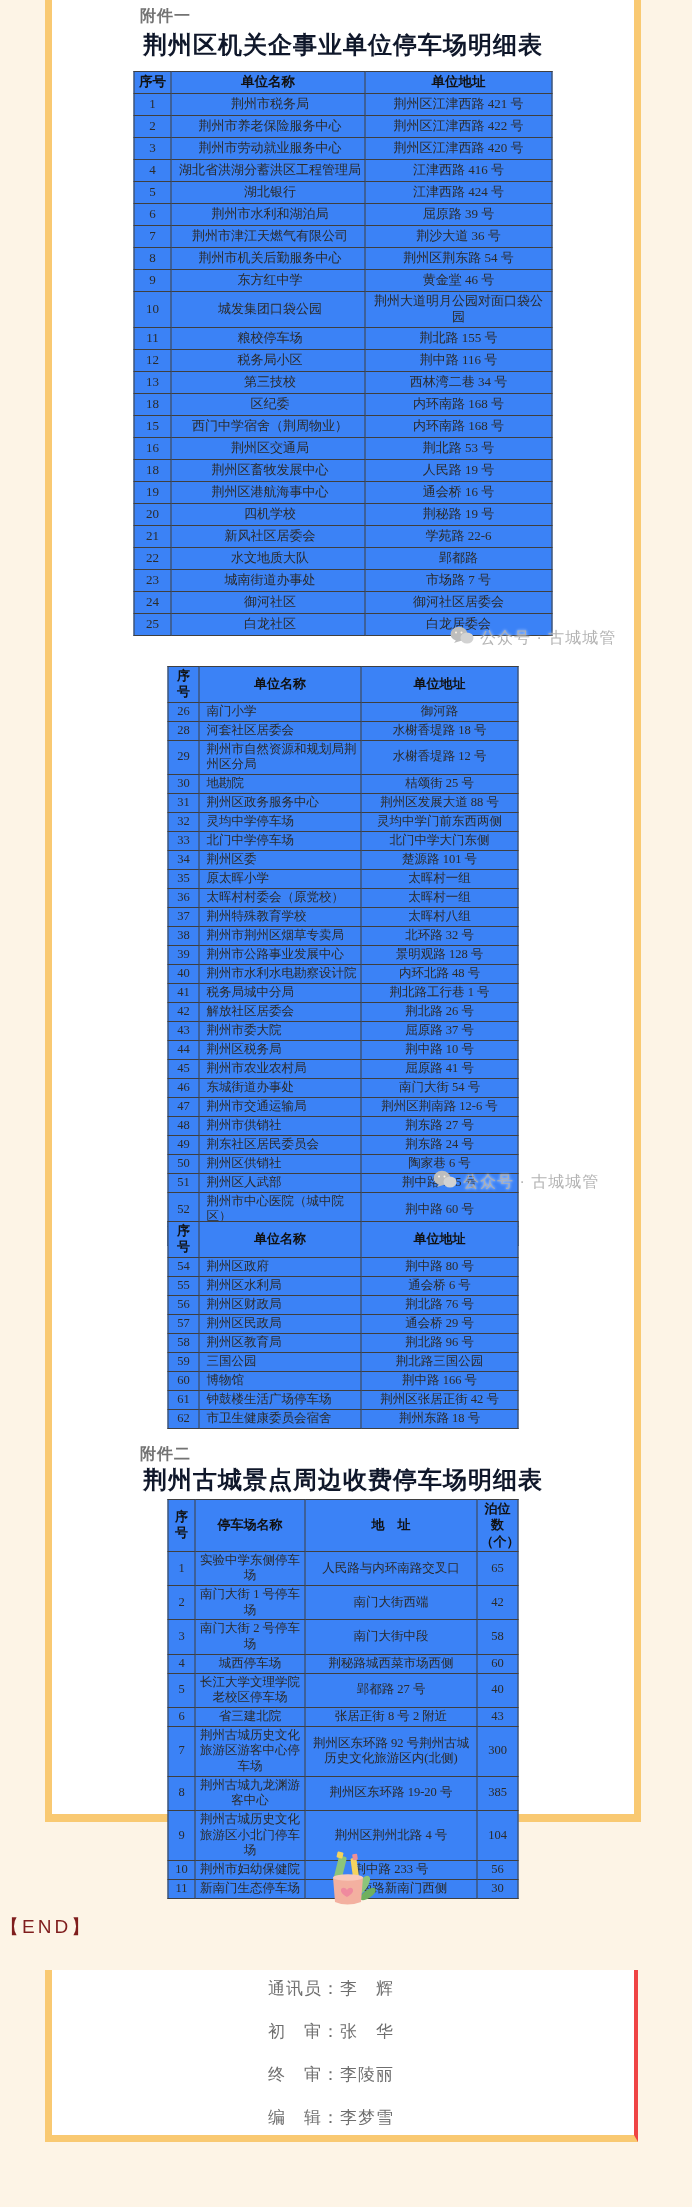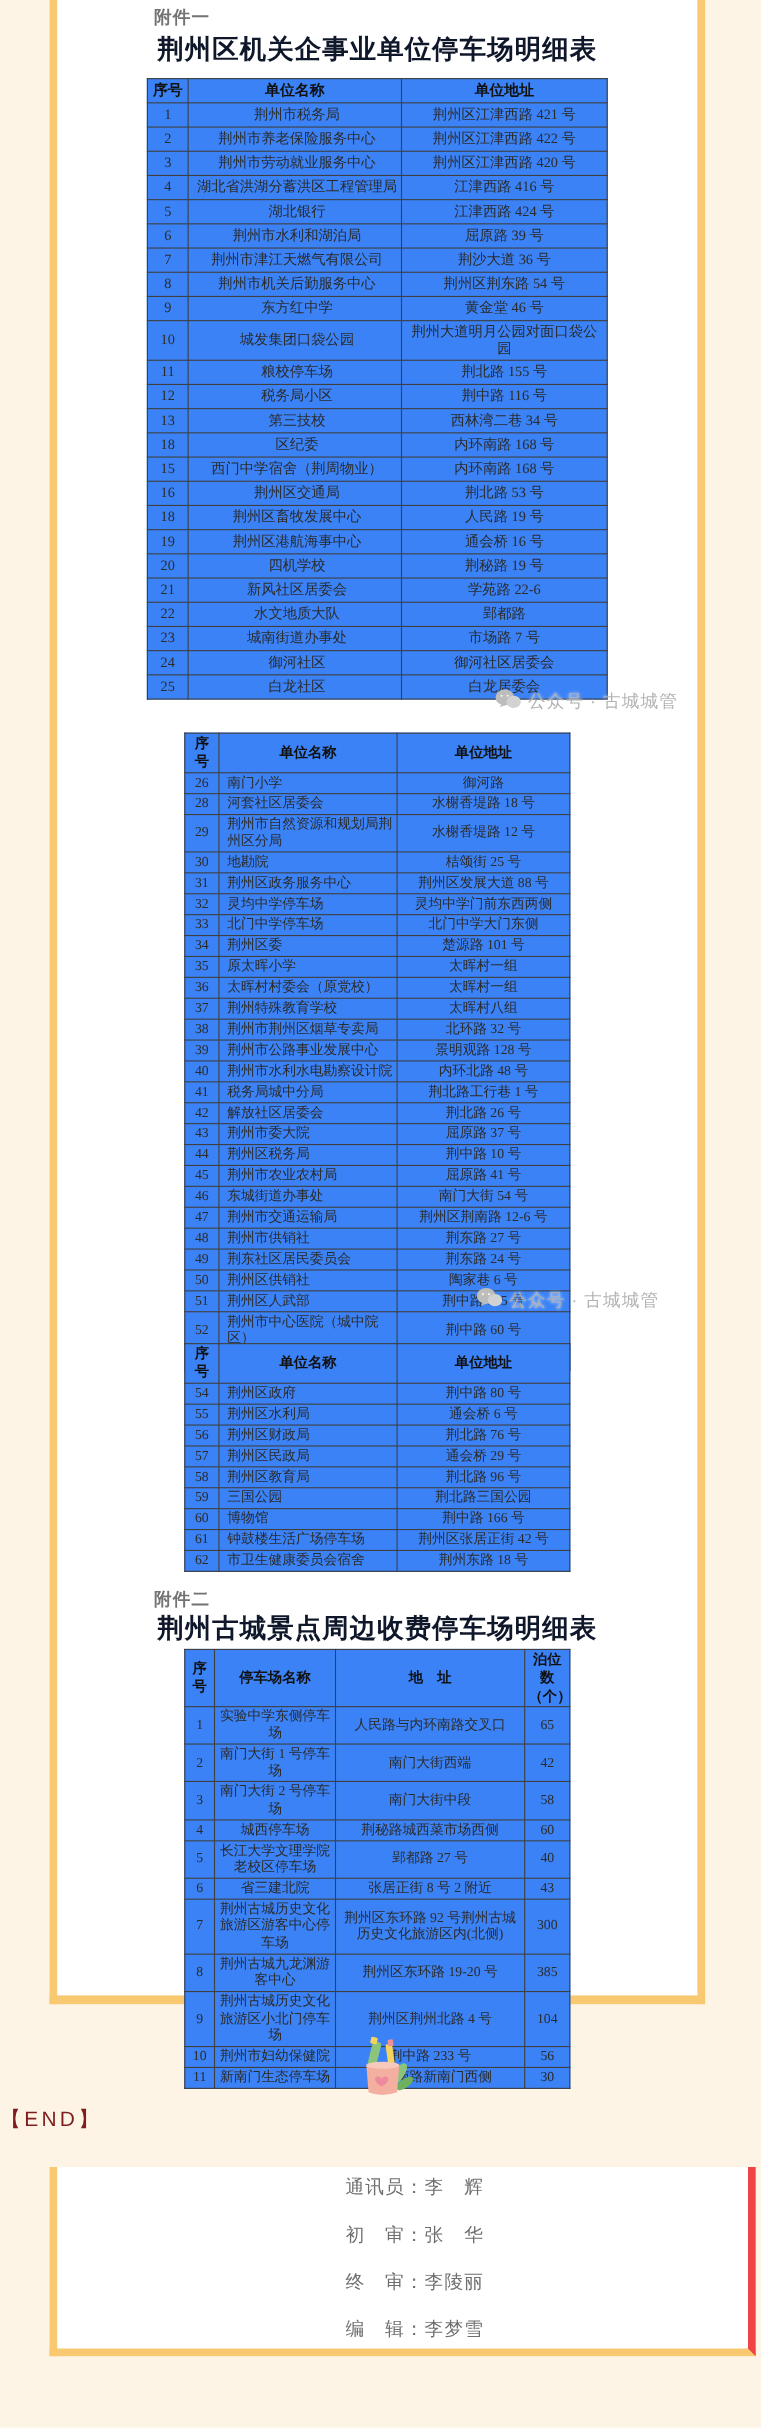--- a/index.html
+++ b/index.html
@@ -65,22 +65,22 @@
   .wm2{left:433px;top:1170px;}
   .end-icon{position:absolute;left:50%;transform:translateX(-50%);top:1850px;}
   .end-label{
     position:absolute;left:0;width:100%;top:1914px;text-align:left;
     font-family:"Liberation Sans","DejaVu Sans",sans-serif;
     font-size:19px;color:#7f1d1d;letter-spacing:3px;
   }
   .credits-card{
     position:absolute;left:45px;top:1970px;width:582px;height:165px;
     background:#ffffff;
-    border-left:7px solid #f9c972;border-right:7px solid #ef4444;border-bottom:7px solid #f9c972;
-    display:flex;flex-direction:column;align-items:center;justify-content:center;padding-left:46px;
+    border-left:7px solid #f9c972;border-right:4px solid #ef4444;border-bottom:7px solid #f9c972;
+    display:flex;flex-direction:column;align-items:center;justify-content:center;
   }
   .credit-line{
     width:150px;text-align:left;
     font-family:"Liberation Sans","DejaVu Sans",sans-serif;
     font-size:17px;color:#6f6f6f;line-height:43px;letter-spacing:1px;
     white-space:nowrap;
   }
 </style>
 </head>
 <body>

